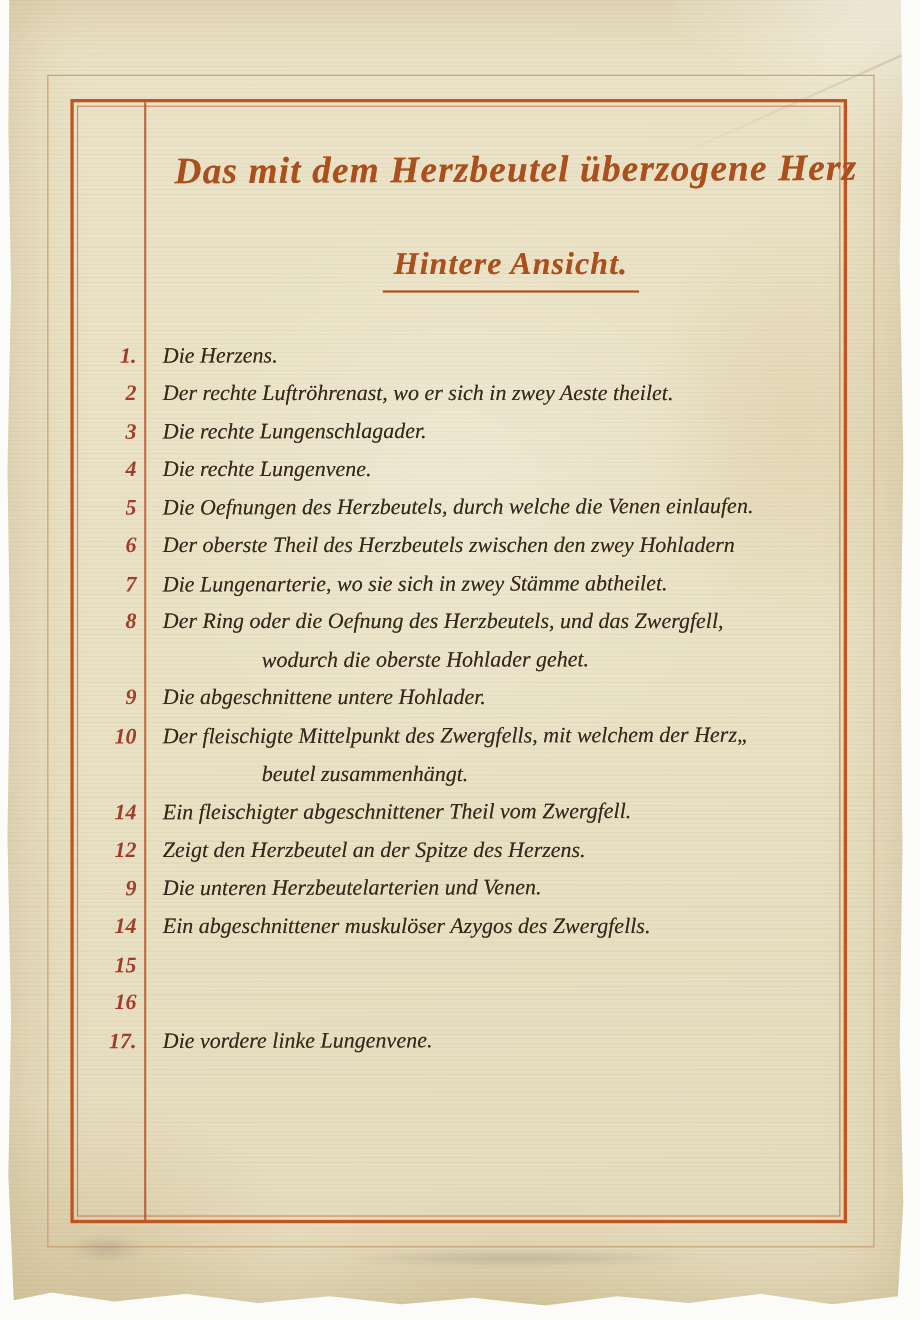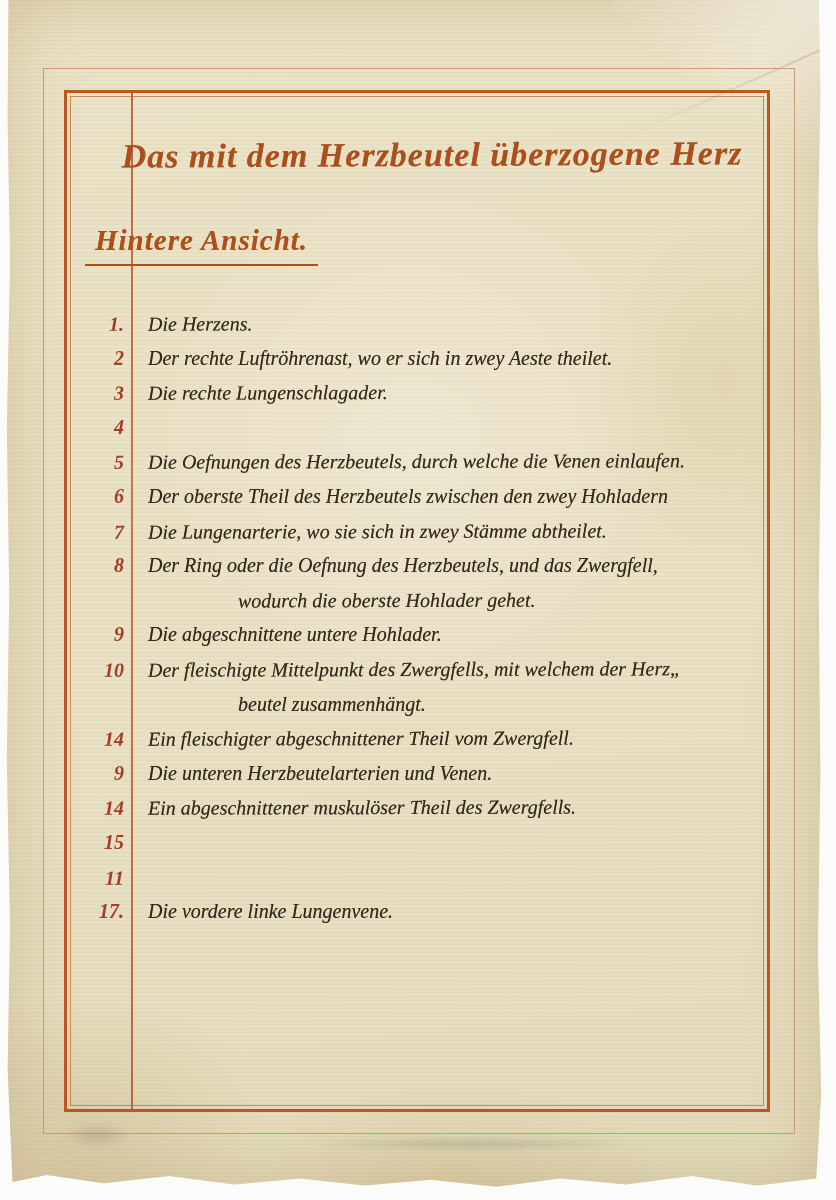--- a/index.html
+++ b/index.html
@@ -50,30 +50,30 @@
   .inner-frame::after{
     content:"";position:absolute;inset:3px;border:1px solid #c4703f;opacity:.8;
   }
   .col-rule{
     position:absolute;left:125px;top:93px;width:2px;height:1017px;
     background:linear-gradient(180deg,#b5532e, #c2603a 40%, #b5532e);
     opacity:.85;
   }
   
   .content{
-    position:absolute;left:58px;top:90px;width:706px;height:1022px;
+    position:absolute;left:58px;top:90px;width:706px;height:1022px;padding-left:37px;
   }
   .title{
     margin:46px 0 0 30px;text-align:center;
     font-style:italic;font-weight:bold;font-size:34px;letter-spacing:1px;
     color:var(--title_ink);
     transform:rotate(-0.3deg);
     text-shadow:0 0 .6px rgba(176,84,30,.6);
   }
-  .subtitle-wrap{ margin-top:26px;margin-left:21px; }
+  .subtitle-wrap{ text-align:center;margin-top:26px;margin-left:21px; }
   .subtitle{
     display:inline-block;
     font-style:italic;font-weight:bold;font-size:29px;letter-spacing:1px;
     color:var(--title_ink);
     border-bottom:2px solid var(--title_ink);
     padding:0 10px 7px 10px;
     text-shadow:0 0 .6px rgba(176,84,30,.6);
   }
   .list{ position:absolute;left:0;top:216px;right:4px; }
   .row{ display:flex;height:34.6px;align-items:baseline;line-height:34.6px;white-space:nowrap; }
@@ -126,20 +126,21 @@
         <div class="row">
           <span class="num">2</span>
           <span class="txt">Der rechte Luftröhrenast, wo er sich in zwey Aeste theilet.</span>
         </div>
         <div class="row">
           <span class="num">3</span>
           <span class="txt">Die rechte Lungenschlagader.</span>
         </div>
         <div class="row">
           <span class="num">4</span>
+          <span class="txt">Die rechte Lungenvene.</span>
         </div>
         <div class="row">
           <span class="num">5</span>
           <span class="txt">Die Oefnungen des Herzbeutels, durch welche die Venen einlaufen.</span>
         </div>
         <div class="row">
           <span class="num">6</span>
           <span class="txt">Der oberste Theil des Herzbeutels zwischen den zwey Hohladern</span>
         </div>
         <div class="row">
@@ -164,32 +165,36 @@
         </div>
         <div class="row cont">
           <span class="num"></span>
           <span class="txt">beutel zusammenhängt.</span>
         </div>
         <div class="row">
           <span class="num">14</span>
           <span class="txt">Ein fleischigter abgeschnittener Theil vom Zwergfell.</span>
         </div>
         <div class="row">
+          <span class="num">12</span>
+          <span class="txt">Zeigt den Herzbeutel an der Spitze des Herzens.</span>
+        </div>
+        <div class="row">
           <span class="num">9</span>
           <span class="txt">Die unteren Herzbeutelarterien und Venen.</span>
         </div>
         <div class="row">
           <span class="num">14</span>
-          <span class="txt">Ein abgeschnittener muskulöser Theil des Zwergfells.</span>
+          <span class="txt">Ein abgeschnittener muskulöser Azygos des Zwergfells.</span>
         </div>
         <div class="row">
           <span class="num">15</span>
         </div>
         <div class="row">
-          <span class="num">11</span>
+          <span class="num">16</span>
         </div>
         <div class="row">
           <span class="num">17.</span>
           <span class="txt">Die vordere linke Lungenvene.</span>
         </div>
       </div>
   </div>
 
   <div class="smudge a"></div>
   <div class="smudge b"></div>

